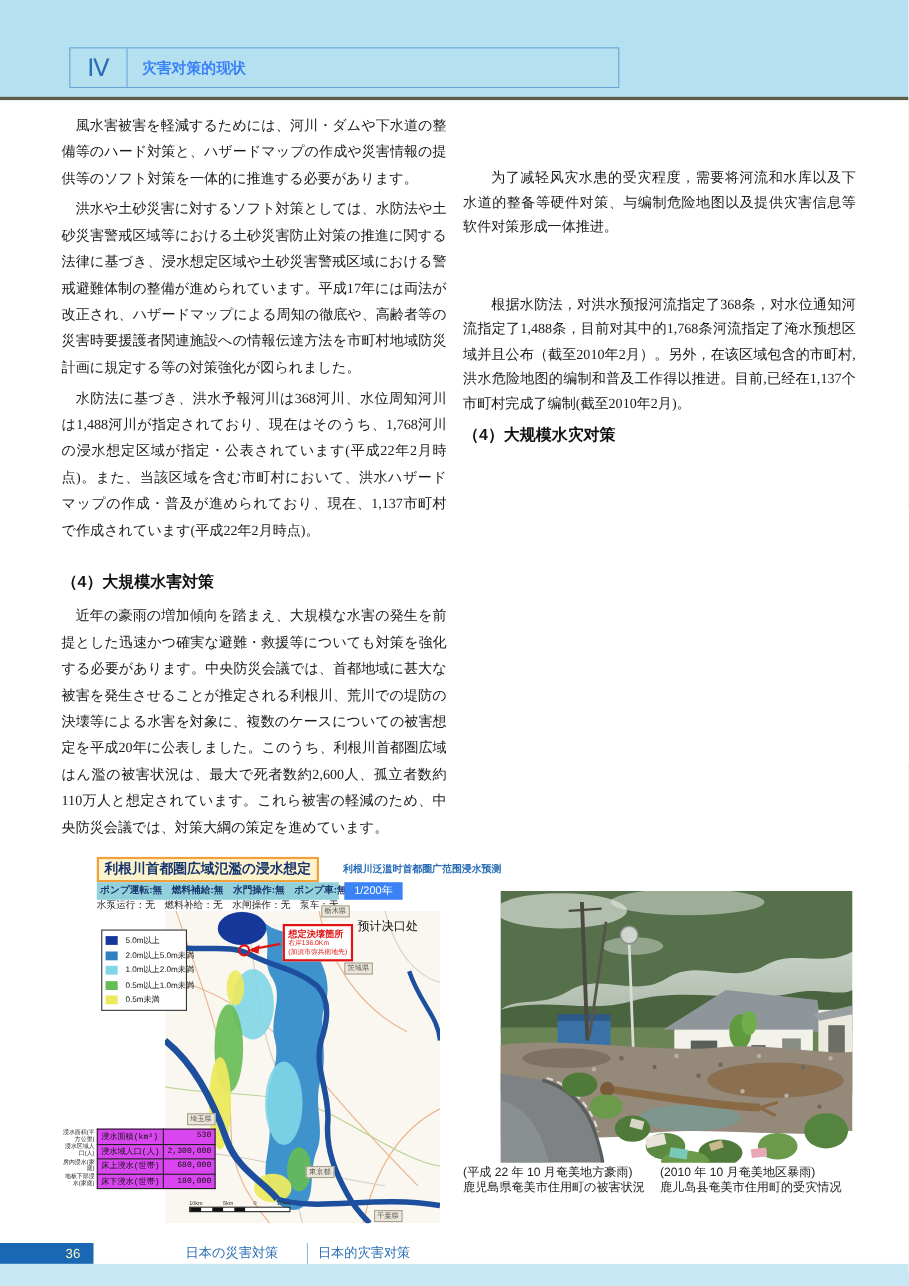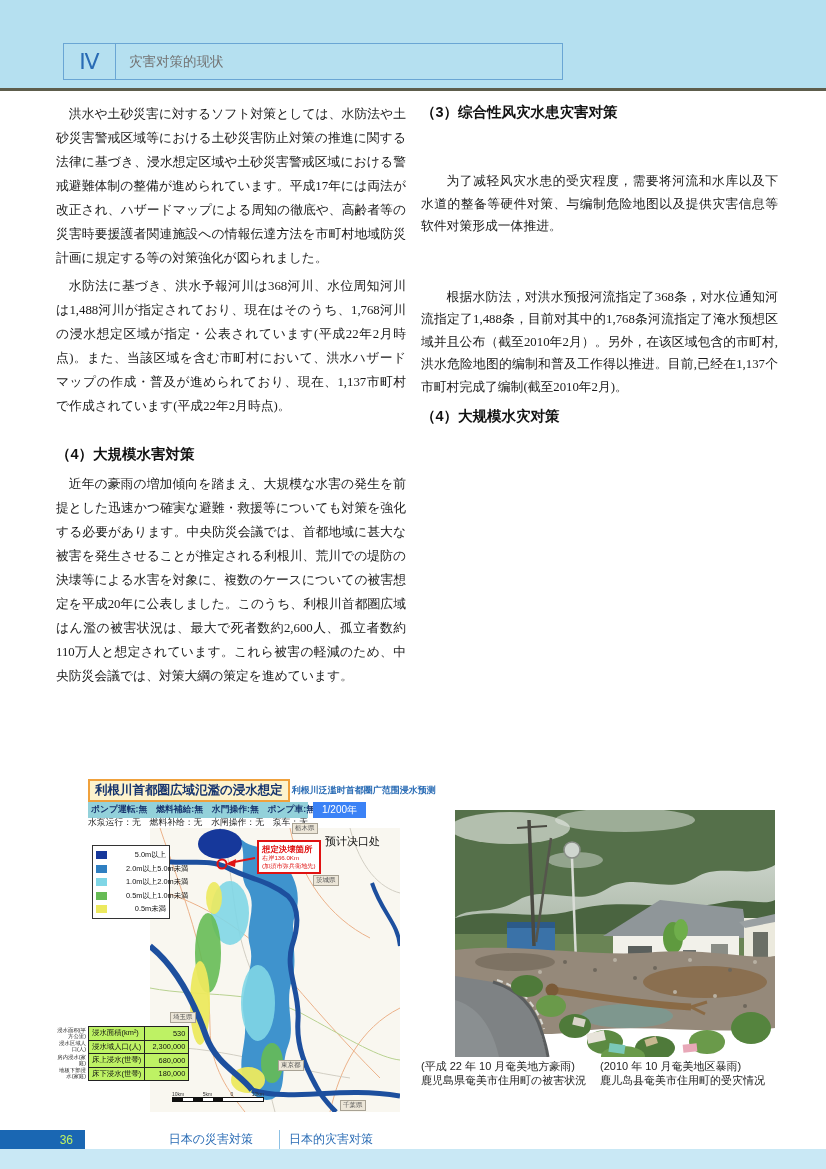--- a/index.html
+++ b/index.html
@@ -12,99 +12,99 @@
   
   .band { position:absolute; left:0; top:0; width:826px; height:88px; background:#b5e0f0; }
   .band-rule { position:absolute; left:0; top:88px; width:826px; height:3px; background:#5d5d4c; }
   .hdr-box {
     position:absolute; left:63px; top:43px; height:37px; width:500px;
     border:1px solid #6aa6d4; display:flex; align-items:stretch;
     font-family:"Liberation Sans","DejaVu Sans",sans-serif;
   }
   .hdr-num { width:52px; border-right:1px solid #6aa6d4; display:flex; align-items:center; justify-content:center; font-size:22px; color:#2a6cb5; }
   .hdr-ja { padding:0 13px; display:flex; align-items:center; font-size:20px; letter-spacing:1px; color:#2a6cb5; border-right:1px solid #6aa6d4; }
-  .hdr-zh { padding:0 13px; display:flex; align-items:center; font-size:13.5px; font-weight:normal; color:#737373; }
+  .hdr-zh { padding:0 13px; display:flex; align-items:center; font-size:13.5px; font-weight:bold; color:#3b82f6; }
   
   .col { position:absolute; top:102px; text-align:justify; }
   .col-left  { left:56px;  width:350px; font-size:12.8px; line-height:24px; }
   .col-right { left:421px; width:357px; font-size:12.8px; line-height:22.5px; }
   h3.sec { font-family:"Liberation Sans","DejaVu Sans",sans-serif; font-size:14.5px; font-weight:bold; color:#111; line-height:20px; margin-bottom:8px; }
   .col p { margin-bottom:4px; }
   p.ja { text-indent:1em; }
   p.zh { text-indent:2em;margin-top:48px; }
   h3.s4-left  { margin-top:26px; }
   h3.s4-right { margin-top:8px; }
   
   .mapfig { position:absolute; left:55px; top:779px; width:345px; height:333px; font-family:"Liberation Sans","DejaVu Sans",sans-serif; }
-  .map-title-row { position:absolute; left:33px; top:0; display:flex; align-items:center; gap:2px; white-space:nowrap; }
+  .map-title-row { position:absolute; left:33px; top:0; display:flex; align-items:center; gap:22px; white-space:nowrap; }
   .map-title-ja { background:#fdf3cd; border:2px solid #f0a13c; color:#17356e; font-weight:bold; font-size:12.5px; padding:1px 5px; }
   .map-title-zh { color:#2a6cb5; font-size:9px; font-weight:bold; }
   .map-cond-ja { position:absolute; left:33px; top:23px; width:220px; background:#93d1da; color:#17356e; font-weight:bold; font-size:8.8px; padding:2px 3px; white-space:nowrap; }
   .map-period { position:absolute; left:258px; top:23px; background:#3b82f6; color:#fff; font-weight:normal; font-size:10px; padding:1px 9px; }
   .map-cond-zh { position:absolute; left:33px; top:38px; font-size:8.8px; color:#222; white-space:nowrap; }
   .map-canvas { position:absolute; left:0; top:49px; width:345px; height:284px; }
   .map-canvas svg.mapsvg { position:absolute; left:95px; top:0; width:250px; height:284px; }
   .legend { position:absolute; left:37px; top:17px; width:78px; background:#fff; border:1px solid #333; padding:4px 3px; display:flex; flex-direction:column; gap:3.5px; }
-  .lg-item { display:flex; align-items:center; gap:19px; font-size:7.4px; color:#111; white-space:nowrap;justify-content:space-between; }
+  .lg-item { display:flex; align-items:center; gap:7px; font-size:7.4px; color:#111; white-space:nowrap; }
   .lg-sw { width:11px; height:8px; flex:none; }
   .sw0 { background:#16389b; } .sw1 { background:#2f7fc1; } .sw2 { background:#7fd6e6; }
   .sw3 { background:#66bb55; } .sw4 { background:#ece95e; }
   .breach-box { position:absolute; left:202px; top:12px; width:64px; background:#fff; border:2px solid #e01212; color:#e01212; font-size:6.2px; line-height:8px; padding:2px 3px; }
   .breach-box .bb-title { display:block; font-size:8.4px; line-height:10px; font-weight:bold; }
   .breach-label { position:absolute; left:270px; top:6px; font-size:11px; color:#111; white-space:nowrap; }
   .chip { position:absolute; font-size:6.5px; color:#555; background:#ece6d8; border:1px solid #a8a294; padding:0 2px; white-space:nowrap; }
   .chip-tochigi { left:237px; top:-5px; }
   .chip-ibaraki { left:258px; top:47px; }
   .chip-saitama { left:115px; top:184px; }
   .chip-tokyo   { left:223px; top:232px; }
   .chip-chiba   { left:285px; top:272px; }
   .stats { position:absolute; left:0; top:198px; display:flex; align-items:flex-start; }
   .stats-zh { width:33px; display:flex; flex-direction:column; }
   .stats-zh div { height:13.5px; font-size:5.4px; line-height:6px; text-align:right; color:#222; padding-right:2px; display:flex; align-items:center; justify-content:flex-end; }
-  table.stats-table { border-collapse:collapse; background:#bef264; }
+  table.stats-table { border-collapse:collapse; background:#d946ef;font-family:Liberation Mono, monospace; }
   .stats-table td { border:1px solid #222; font-size:7.4px; height:13.5px; padding:0 3px; white-space:nowrap; color:#111; }
   .stats-table td.v { text-align:right; min-width:44px; }
   .scalebar { position:absolute; left:117px; top:263px; width:92px; }
   .scalebar .ticks { display:flex; justify-content:space-between; font-size:5px; color:#333; }
   .scalebar .bar { display:flex; height:5px; border:1px solid #111; }
   .scalebar .bar i { flex:1; } .scalebar .bar i:nth-child(odd){ background:#111; } .scalebar .bar i:nth-child(even){ background:#fff; }
   .scalebar .bar i.long { flex:3; background:#fff; }
   
   .photofig { position:absolute; left:455px; top:810px; width:320px; height:247px; }
   .captions { position:absolute; left:421px; top:1060px; width:370px; font-family:"Liberation Sans","DejaVu Sans",sans-serif; font-size:11px; line-height:13.5px; color:#222; }
   .cap-ja { position:absolute; left:0; top:0; white-space:nowrap; }
   .cap-zh { position:absolute; left:179px; top:0; white-space:nowrap; }
   
   .ft-row { position:absolute; left:0; top:1130px; width:826px; height:19px; background:#ffffff; font-family:"Liberation Sans","DejaVu Sans",sans-serif; }
-  .ft-num { position:absolute; left:0; top:0; width:85px; height:19px; background:#1a67b3; color:#bef264; font-size:12px; display:flex; align-items:center; justify-content:flex-end; padding-right:12px; }
+  .ft-num { position:absolute; left:0; top:0; width:85px; height:19px; background:#1a67b3; color:#fef9c3; font-size:12px; display:flex; align-items:center; justify-content:flex-end; padding-right:12px; }
   .ft-ja { position:absolute; left:150px; top:0; width:130px; height:19px; color:#2a6cb5; font-size:12px; display:flex; align-items:center; justify-content:flex-end; padding-right:26px; border-right:1px solid #8cc0e4; }
   .ft-zh { position:absolute; left:289px; top:0; height:19px; color:#2a6cb5; font-size:12px; display:flex; align-items:center; }
   .ft-strip { position:absolute; left:0; top:1149px; width:826px; height:20px; background:#c9e8f5; }
 </style>
 </head>
 <body>
 
 <div class="page">
 
   <div class="band"></div>
   <div class="band-rule"></div>
   <div class="hdr-box">
     <div class="hdr-num">Ⅳ</div>
     <div class="hdr-zh">灾害对策的现状</div>
   </div>
 
   <div class="col col-left">
+    <p class="ja">風水害被害を軽減するためには、河川・ダムや下水道の整備等のハード対策と、ハザードマップの作成や災害情報の提供等のソフト対策を一体的に推進する必要があります。</p>
     <p class="ja">洪水や土砂災害に対するソフト対策としては、水防法や土砂災害警戒区域等における土砂災害防止対策の推進に関する法律に基づき、浸水想定区域や土砂災害警戒区域における警戒避難体制の整備が進められています。平成17年には両法が改正され、ハザードマップによる周知の徹底や、高齢者等の災害時要援護者関連施設への情報伝達方法を市町村地域防災計画に規定する等の対策強化が図られました。</p>
     <p class="ja">水防法に基づき、洪水予報河川は368河川、水位周知河川は1,488河川が指定されており、現在はそのうち、1,768河川の浸水想定区域が指定・公表されています(平成22年2月時点)。また、当該区域を含む市町村において、洪水ハザードマップの作成・普及が進められており、現在、1,137市町村で作成されています(平成22年2月時点)。</p>
     <h3 class="sec s4-left">（4）大規模水害対策</h3>
     <p class="ja">近年の豪雨の増加傾向を踏まえ、大規模な水害の発生を前提とした迅速かつ確実な避難・救援等についても対策を強化する必要があります。中央防災会議では、首都地域に甚大な被害を発生させることが推定される利根川、荒川での堤防の決壊等による水害を対象に、複数のケースについての被害想定を平成20年に公表しました。このうち、利根川首都圏広域はん濫の被害状況は、最大で死者数約2,600人、孤立者数約110万人と想定されています。これら被害の軽減のため、中央防災会議では、対策大綱の策定を進めています。</p>
   </div>
 
   <div class="col col-right">
-    <h3 class="sec">（3）综合性风灾水患灾害对策</h3>
     <p class="zh">为了减轻风灾水患的受灾程度，需要将河流和水库以及下水道的整备等硬件对策、与编制危险地图以及提供灾害信息等软件对策形成一体推进。</p>
     <p class="zh">根据水防法，对洪水预报河流指定了368条，对水位通知河流指定了1,488条，目前对其中的1,768条河流指定了淹水预想区域并且公布（截至2010年2月）。另外，在该区域包含的市町村,洪水危险地图的编制和普及工作得以推进。目前,已经在1,137个市町村完成了编制(截至2010年2月)。</p>
     <h3 class="sec s4-right">（4）大规模水灾对策</h3>
   </div>
 
   <div class="mapfig">
     <div class="map-title-row">
       <span class="map-title-ja">利根川首都圏広域氾濫の浸水想定</span>
       <span class="map-title-zh">利根川泛滥时首都圈广范围浸水预测</span>
     </div>

